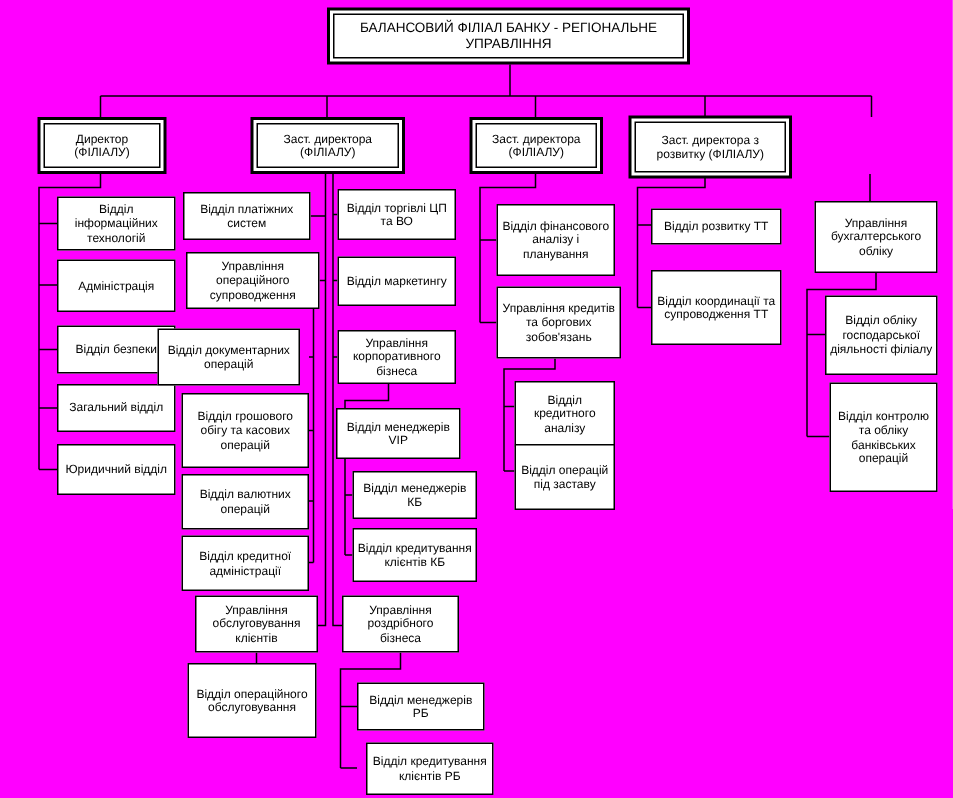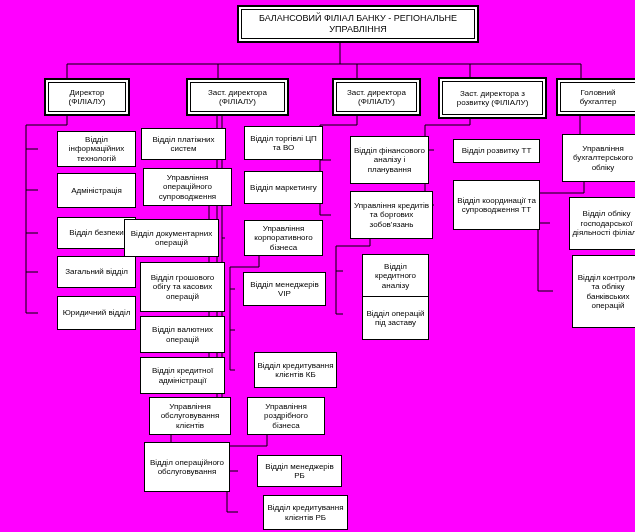--- a/index.html
+++ b/index.html
@@ -4,21 +4,21 @@
 <style>
   html,body{margin:0;padding:0;}
   body{font-family:"Liberation Sans","DejaVu Sans",sans-serif;}
   #canvas{
     position:relative;width:635px;height:532px;background:#ff00ff;overflow:hidden;
   }
   #lines{position:absolute;left:0;top:0;width:635px;height:532px;}
   .box{
     position:absolute;box-sizing:border-box;background:#ffffff;border:1px solid #000;
     color:#000;font-size:8px;line-height:1.18;text-align:center;
-    display:flex;align-items:center;justify-content:center;padding:11px 2px;margin-left:19px;
+    display:flex;align-items:center;justify-content:center;padding:11px 2px;
   }
   .dbl{
     box-shadow:0 0 0 2px #ffffff, 0 0 0 4px #000000;
   }
   .title{font-size:9px;}
   polyline{fill:none;stroke:#000;stroke-width:1;}
 </style>
 </head>
 <body>
 
@@ -84,41 +84,41 @@
     <polyline points="538,223 550,223"></polyline>
     <polyline points="538,291 553,291"></polyline>
   </svg>
 
   <div class="box dbl title" style="left:222px;top:9px;width:234px;height:30px">БАЛАНСОВИЙ ФІЛІАЛ БАНКУ - РЕГІОНАЛЬНЕ УПРАВЛІННЯ</div>
 
   <div class="box dbl" style="left:29px;top:82px;width:78px;height:30px">Директор (ФІЛІАЛУ)</div>
   <div class="box dbl" style="left:171px;top:82px;width:95px;height:30px">Заст. директора (ФІЛІАЛУ)</div>
   <div class="box dbl" style="left:317px;top:82px;width:81px;height:30px">Заст. директора (ФІЛІАЛУ)</div>
   <div class="box dbl" style="left:423px;top:81px;width:101px;height:34px">Заст. директора з розвитку (ФІЛІАЛУ)</div>
-  <div class="box dbl" style="left:541px;top:82px;width:76px;height:30px">Головний бухгалтер</div>
 
   <div class="box" style="left:38px;top:131px;width:79px;height:36px">Відділ інформаційних технологій</div>
   <div class="box" style="left:38px;top:173px;width:79px;height:35px">Адміністрація</div>
   <div class="box" style="left:38px;top:217px;width:79px;height:32px">Відділ безпеки</div>
   <div class="box" style="left:38px;top:256px;width:79px;height:32px">Загальний відділ</div>
   <div class="box" style="left:38px;top:296px;width:79px;height:34px">Юридичний відділ</div>
 
   <div class="box" style="left:122px;top:128px;width:85px;height:32px">Відділ платіжних систем</div>
   <div class="box" style="left:124px;top:168px;width:89px;height:38px">Управління операційного супроводження</div>
   <div class="box" style="left:105px;top:219px;width:95px;height:38px">Відділ документарних операцій</div>
   <div class="box" style="left:121px;top:262px;width:85px;height:50px">Відділ грошового обігу та касових операцій</div>
   <div class="box" style="left:121px;top:316px;width:85px;height:37px">Відділ валютних операцій</div>
   <div class="box" style="left:121px;top:357px;width:85px;height:37px">Відділ кредитної адміністрації</div>
   <div class="box" style="left:130px;top:397px;width:82px;height:38px">Управління обслуговування клієнтів</div>
   <div class="box" style="left:125px;top:442px;width:86px;height:50px">Відділ операційного обслуговування</div>
 
   <div class="box" style="left:225px;top:126px;width:79px;height:34px">Відділ торгівлі ЦП та ВО</div>
   <div class="box" style="left:225px;top:171px;width:79px;height:33px">Відділ маркетингу</div>
   <div class="box" style="left:225px;top:220px;width:79px;height:36px">Управління корпоративного бізнеса</div>
   <div class="box" style="left:224px;top:272px;width:83px;height:34px">Відділ менеджерів VIP</div>
+  <div class="box" style="left:235px;top:314px;width:83px;height:32px">Відділ менеджерів КБ</div>
   <div class="box" style="left:235px;top:352px;width:83px;height:36px">Відділ кредитування клієнтів КБ</div>
   <div class="box" style="left:228px;top:397px;width:78px;height:38px">Управління роздрібного бізнеса</div>
   <div class="box" style="left:238px;top:455px;width:85px;height:32px">Відділ менеджерів РБ</div>
   <div class="box" style="left:244px;top:495px;width:85px;height:35px">Відділ кредитування клієнтів РБ</div>
 
   <div class="box" style="left:331px;top:136px;width:79px;height:48px">Відділ фінансового аналізу і планування</div>
   <div class="box" style="left:331px;top:191px;width:83px;height:48px">Управління кредитів та боргових зобов'язань</div>
   <div class="box" style="left:343px;top:254px;width:67px;height:44px">Відділ кредитного аналізу</div>
   <div class="box" style="left:343px;top:296px;width:67px;height:44px">Відділ операцій під заставу</div>
 

